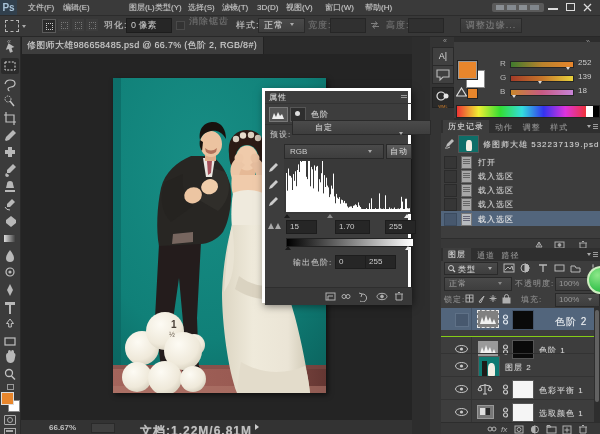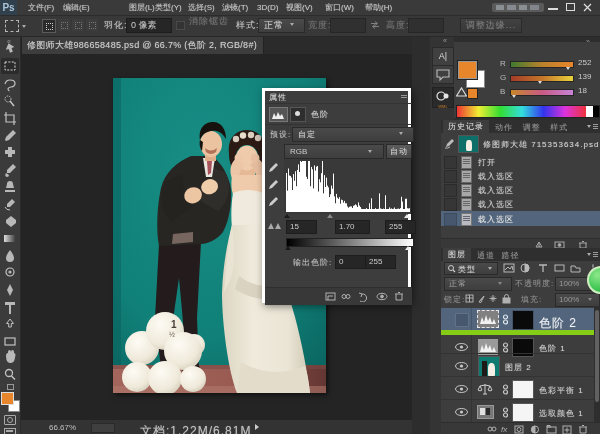--- a/index.html
+++ b/index.html
@@ -251,21 +251,21 @@
   <circle cx="24" cy="299" r="15" fill="url(#bal)"></circle>
   <circle cx="70" cy="273" r="19" fill="url(#bal)"></circle>
   <circle cx="52" cy="300" r="17" fill="url(#bal)"></circle>
   <circle cx="80" cy="301" r="13" fill="url(#bal)"></circle>
   <text x="58" y="250" font-family="Liberation Sans" font-size="10" font-weight="bold" fill="#4a4038">1</text>
   <text x="56" y="259" font-family="Liberation Sans" font-size="7" fill="#6a5f52">½</text>
  </g>
 </svg>
 </div>
 
-<div class="abs" style="left:21px;top:420px;width:420px;height:14px;background:#333333;">
+<div class="abs" style="left:21px;top:420px;width:420px;height:14px;background:#333333;font-weight:bold;">
   <div class="abs" style="left:28px;top:3px;font-size:8px;color:#c0c0c0;">66.67%</div>
   <div class="abs" style="left:70px;top:3px;width:22px;height:8px;background:#3f3f3f;border:1px solid #2a2a2a;"></div>
   <div class="abs cj" style="left:119px;top:3px;font-size:12px;color:#c0c0c0;">文档:1.22M/6.81M</div>
   <div class="abs" style="left:234px;top:4px;width:0;height:0;border-top:3px solid transparent;border-bottom:3px solid transparent;border-left:4px solid #ccc;"></div>
 </div>
 
 <div class="abs" style="left:412px;top:37px;width:188px;height:397px;background:#2d2d2d;"></div>
 
 <div class="abs" style="left:586px;top:38px;color:#999;font-size:7px;">»</div>
 
@@ -318,21 +318,21 @@
       <div class="abs" style="left:152px;top:4px;width:5px;height:1px;background:#999;box-shadow:0 2px 0 #999,0 4px 0 #999;"></div>
   </div>
   <div class="abs" style="left:0;top:14px;width:159px;height:20px;">
     <svg class="abs" style="left:3px;top:4px;" width="11" height="11">
         <path d="M8,1 l2,2 l-5,5 l-3,1 l1,-3 z" fill="#bbb"></path>
         <path d="M1,10 a6,6 0 0 0 5,-1" stroke="#bbb" fill="none"></path>
       </svg>
     <div class="abs" style="left:17px;top:1px;width:19px;height:16px;background:#0e6e68;border:1px solid #555;">
       <div class="abs" style="left:7px;top:4px;width:6px;height:11px;background:#f3efe4;border-radius:40% 40% 20% 20%;"></div>
     </div>
-    <div class="abs cj" style="left:42px;top:5px;color:#cfcfcf;font-size:8px;">修图师大雄 715353634.psd</div>
+    <div class="abs cj" style="left:42px;top:5px;color:#cfcfcf;font-size:8px;">修图师大雄 532237139.psd</div>
   </div>
   <div class="abs" style="left:0;top:35px;width:159px;height:14px;">
     <div class="abs" style="left:3px;top:1px;width:11px;height:11px;background:#363636;border:1px solid #2b2b2b;"></div>
     <div class="abs" style="left:20px;top:1px;width:9px;height:11px;background:#a8a8a8;border:1px solid #666;">
         <div style="margin:2px 1px 0 1px;height:1px;background:#666;box-shadow:0 2px 0 #666,0 4px 0 #666;"></div>
       </div>
     <div class="abs cj" style="left:37px;top:2px;color:#cfcfcf;font-size:8px;">打开</div>
   </div>
   <div class="abs" style="left:0;top:49px;width:159px;height:14px;">
     <div class="abs" style="left:3px;top:1px;width:11px;height:11px;background:#363636;border:1px solid #2b2b2b;"></div>
@@ -432,23 +432,23 @@
     <div class="abs" style="left:36px;top:2px;width:22px;height:18px;background:#808080;border:1px dashed #e8e8e8;box-sizing:border-box;">
       <svg width="20" height="16">
           <path d="M2,13 L4,6 L6,11 L8,4 L10,10 L12,6 L14,12 L16,8 L18,13 Z" fill="#f2f2f2"></path>
         </svg>
     </div>
     <svg class="abs" style="left:61px;top:6px;" width="7" height="11">
         <circle cx="3.5" cy="3" r="2" fill="none" stroke="#dfe6ee" stroke-width="1.2"></circle>
         <circle cx="3.5" cy="8" r="2" fill="none" stroke="#dfe6ee" stroke-width="1.2"></circle>
       </svg>
     <div class="abs" style="left:71px;top:2px;width:20px;height:18px;background:#0a0a0a;border:1px solid #45556a;"></div>
-    <div class="abs cj" style="left:98px;top:7px;color:#eef2f6;font-size:12px;">色阶 2</div>
-  </div>
-  <div class="abs" style="left:0;top:82px;width:153px;height:23px;border-top:5px solid #84cc16;">
+    <div class="abs cj" style="left:114px;top:7px;color:#eef2f6;font-size:10px;">色阶 2</div>
+  </div>
+  <div class="abs" style="left:0;top:88px;width:153px;height:23px;border-top:1px solid #84cc16;">
     <svg class="abs" style="left:14px;top:8px;" width="13" height="8">
         <ellipse cx="6.5" cy="4" rx="6" ry="3.5" fill="none" stroke="#c8c8c8" stroke-width="1"></ellipse>
         <circle cx="6.5" cy="4" r="1.6" fill="#c8c8c8"></circle>
       </svg>
     <div class="abs" style="left:30px;top:0;width:1px;height:23px;background:#333;"></div>
     <div class="abs" style="left:37px;top:4px;width:20px;height:16px;background:#9a9a9a;">
       <svg width="20" height="16">
           <path d="M2,13 L4,6 L6,11 L8,4 L10,10 L12,6 L14,12 L16,8 L18,13 Z" fill="#f2f2f2"></path>
         </svg>
     </div>
@@ -534,21 +534,21 @@
     <svg width="17" height="13">
         <path d="M2,10 L4,4 L6,8 L8,3 L10,7 L12,5 L14,10 Z" fill="#eee"></path>
       </svg>
   </div>
   <div class="abs" style="left:25px;top:16px;width:14px;height:13px;background:#2e2e2e;border:1px solid #555;">
     <div class="abs" style="left:4px;top:3px;width:5px;height:5px;background:#ddd;border-radius:50%;"></div>
   </div>
   <div class="abs cj" style="left:46px;top:18px;color:#cfcfcf;font-size:8px;">色阶</div>
   <div class="abs" style="left:0;top:33px;width:147px;height:1px;background:#333;"></div>
   <div class="abs cj" style="left:5px;top:38px;color:#b8b8b8;font-size:8px;">预设:</div>
-  <div class="abs drop cj" style="left:27px;top:36px;width:115px;height:13px;color:#ccc;font-size:8px;line-height:13px;padding-left:5px;font-family:Liberation Mono, monospace;">自定</div>
+  <div class="abs drop cj" style="left:27px;top:29px;width:115px;height:13px;color:#ccc;font-size:8px;line-height:13px;padding-left:22px;font-family:Liberation Mono, monospace;">自定</div>
   <div class="abs dar" style="left:134px;top:41px;"></div>
   <div class="abs drop" style="left:19px;top:53px;width:93px;height:13px;color:#ccc;font-size:8px;line-height:13px;padding-left:5px;">RGB</div>
   <div class="abs dar" style="left:103px;top:59px;"></div>
   <div class="abs drop cj" style="left:121px;top:53px;width:24px;height:13px;color:#ccc;font-size:8px;line-height:13px;text-align:center;background:linear-gradient(#5c5c5c,#464646);">自动</div>
   <svg class="abs" style="left:2px;top:70px;" width="13" height="13">
       <path d="M9,2 l2,2 l-6,6 l-3,1 l1,-3 z" fill="#ccc"></path>
     </svg>
   <svg class="abs" style="left:2px;top:87px;" width="13" height="13">
       <path d="M9,2 l2,2 l-6,6 l-3,1 l1,-3 z" fill="#ccc"></path>
     </svg>

